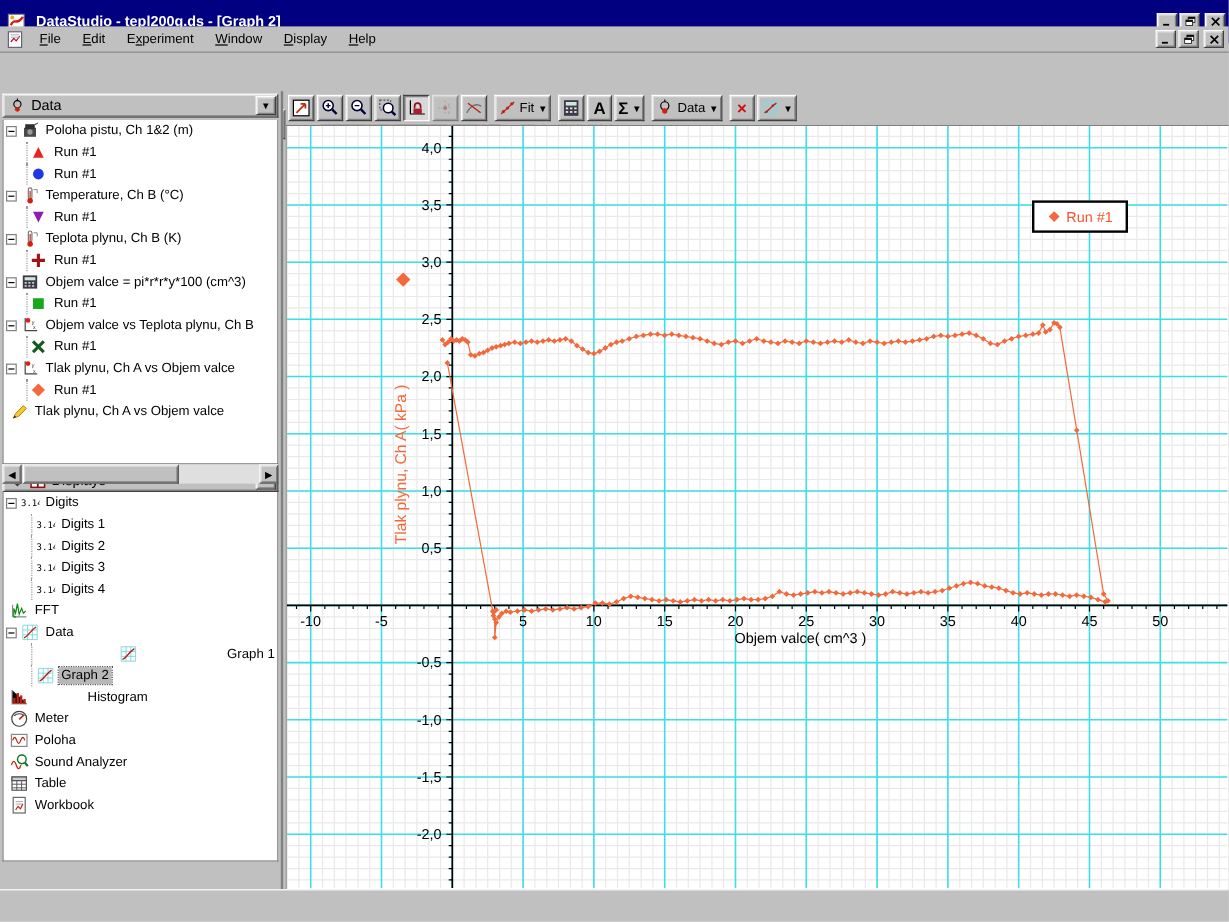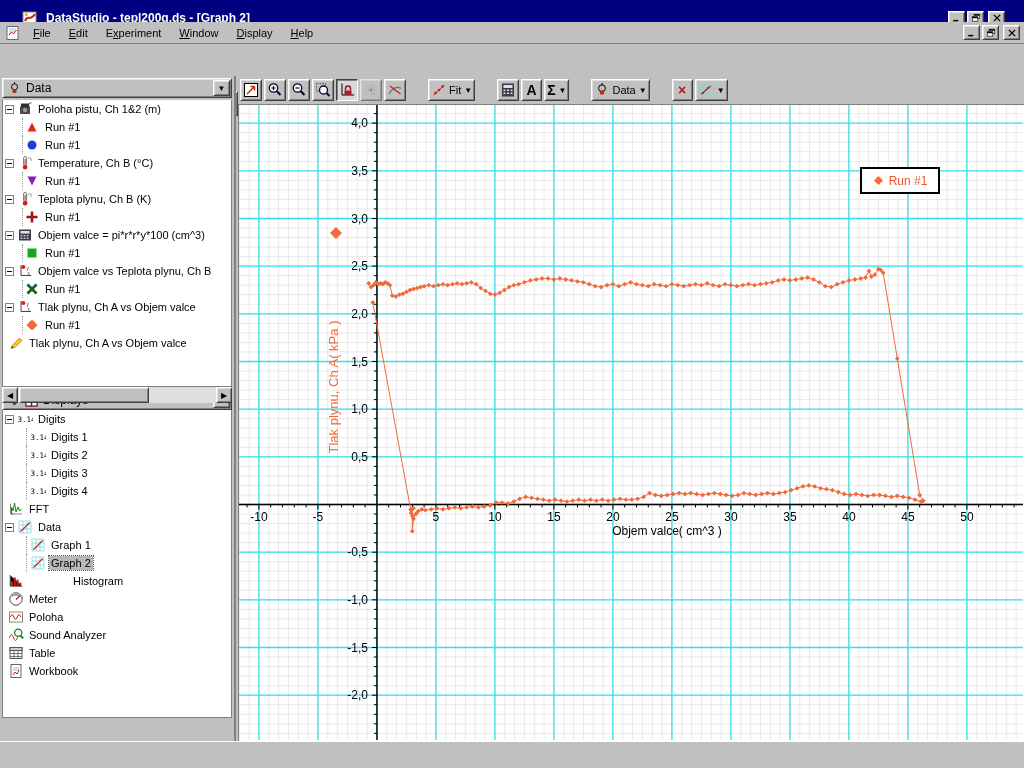--- a/index.html
+++ b/index.html
@@ -6,21 +6,21 @@
   html,body { width:1024px; height:768px; overflow:hidden; }
   body { font-family:"Liberation Sans", sans-serif; font-size:11px; background:#c0c0c0; position:relative; }
   .abs { position:absolute; }
 
   
   .raised { background:#c0c0c0; border-top:1px solid #ffffff; border-left:1px solid #ffffff;
             border-right:1px solid #404040; border-bottom:1px solid #404040;
             box-shadow:inset 1px 1px 0 #dfdfdf, inset -1px -1px 0 #808080; }
 
   
-  #titlebar { left:0; top:0; width:1024px; height:36px; background:#000080; display:flex; align-items:center; padding:0 19px; }
+  #titlebar { left:0; top:0; width:1024px; height:36px; background:#000080; display:flex; align-items:center; padding:0 3px; }
   #titlebar .title { color:#fff; font-weight:bold; font-size:12px; margin-left:5px; white-space:nowrap; }
   .winbtn { width:17px; height:15px; display:inline-flex; align-items:center; justify-content:center; margin-left:2px; }
   .winbtn svg { width:12px; height:10px; }
 
   
   #menubar { left:0; top:22px; width:1024px; height:22px; background:#c0c0c0; display:flex; align-items:center; border-bottom:1px solid #808080; padding:0 2px; }
   .menu-item { padding:3px 9px; color:#000; }
   #menubar .spacer { flex:1; }
 
   
@@ -32,21 +32,21 @@
   #timer-digits { position:absolute; right:5px; top:0px; color:#ff2018; font-family:"DejaVu Sans Mono", monospace; font-size:24px; font-weight:bold; letter-spacing:1px; }
 
   
   #graphtoolbar { left:238px; top:76px; width:786px; height:28px; background:#c0c0c0; display:flex; align-items:center; padding-left:2px; }
   .gtb { height:22px; min-width:21px; margin-right:2px; display:flex; align-items:center; justify-content:center; gap:2px; padding:0 2px; font-size:11px; }
   .gtb svg { width:16px; height:16px; }
   .gtb.pressed { border-top:1px solid #404040; border-left:1px solid #404040; border-right:1px solid #fff; border-bottom:1px solid #fff;
                  box-shadow:inset 1px 1px 0 #808080; background:#d8d8d8; }
   .gtb .drop { font-size:8px; margin-left:1px; }
   .char-ico { font-weight:bold; font-size:14px; }
-  .gtb.gap { margin-left:20px; }
+  .gtb.gap { margin-left:4px; }
 
   
   #sidebar { left:0; top:76px; width:236px; height:665px; background:#c0c0c0; border-right:2px solid #808080; }
   .panel-header { height:20px; display:flex; align-items:center; padding:0 1px 0 4px; gap:4px; font-size:12px; }
   .panel-header .ph-label { flex:1; }
   .panel-header svg { width:15px; height:15px; }
   .drop-btn { width:17px; height:16px; display:flex; align-items:center; justify-content:center; font-size:8px; }
   .treebox { background:#fff; overflow:hidden; position:relative; border:1px solid #808080; border-top:none; }
   .tree-row { height:18px; display:flex; align-items:center; white-space:nowrap; position:relative; }
   .tree-row .lbl { padding:1px 2px; }
@@ -483,21 +483,21 @@
         <span class="lbl">FFT</span>
       </div>
       <div class="tree-row" style="padding-left: 2px;">
         <span class="expander"></span>
         <span class="t-ico"><svg viewBox="0 0 16 16" xmlns="http://www.w3.org/2000/svg">
             <path d="M2 2 H14 M2 6 H14 M2 10 H14 M2 14 H14 M2 2 V14 M6 2 V14 M10 2 V14 M14 2 V14" stroke="#7fd8e0" stroke-width="0.8"></path>
             <path d="M3 12.5 C6 11.5 8 7 13 3.5" stroke="#c02010" fill="none" stroke-width="1.2"></path>
           </svg></span>
         <span class="lbl">Data</span>
       </div>
-      <div class="tree-row" style="padding-left: 18px;">
+      <div class="tree-row" style="padding-left: 18px; justify-content: space-between;">
         <span class="conn"></span>
         <span class="t-ico"><svg viewBox="0 0 16 16" xmlns="http://www.w3.org/2000/svg">
             <path d="M2 2 H14 M2 6 H14 M2 10 H14 M2 14 H14 M2 2 V14 M6 2 V14 M10 2 V14 M14 2 V14" stroke="#7fd8e0" stroke-width="0.8"></path>
             <path d="M3 12.5 C6 11.5 8 7 13 3.5" stroke="#c02010" fill="none" stroke-width="1.2"></path>
           </svg></span>
         <span class="lbl">Graph 1</span>
       </div>
       <div class="tree-row sel" style="padding-left: 18px;">
         <span class="conn"></span>
         <span class="t-ico"><svg viewBox="0 0 16 16" xmlns="http://www.w3.org/2000/svg">

